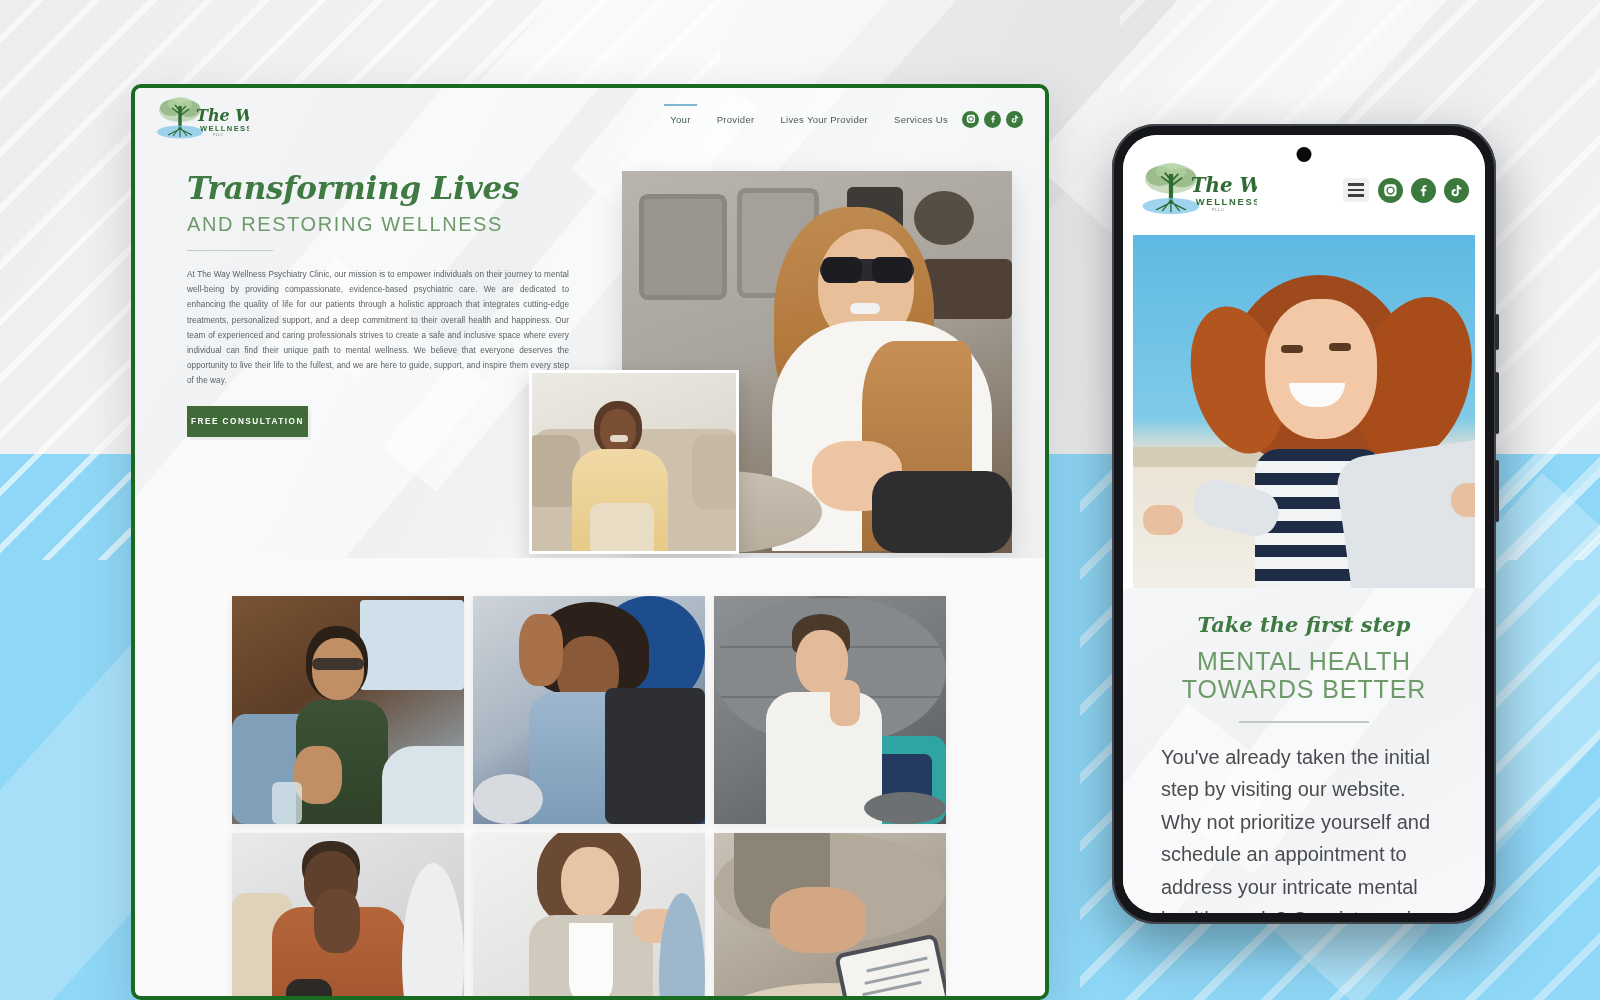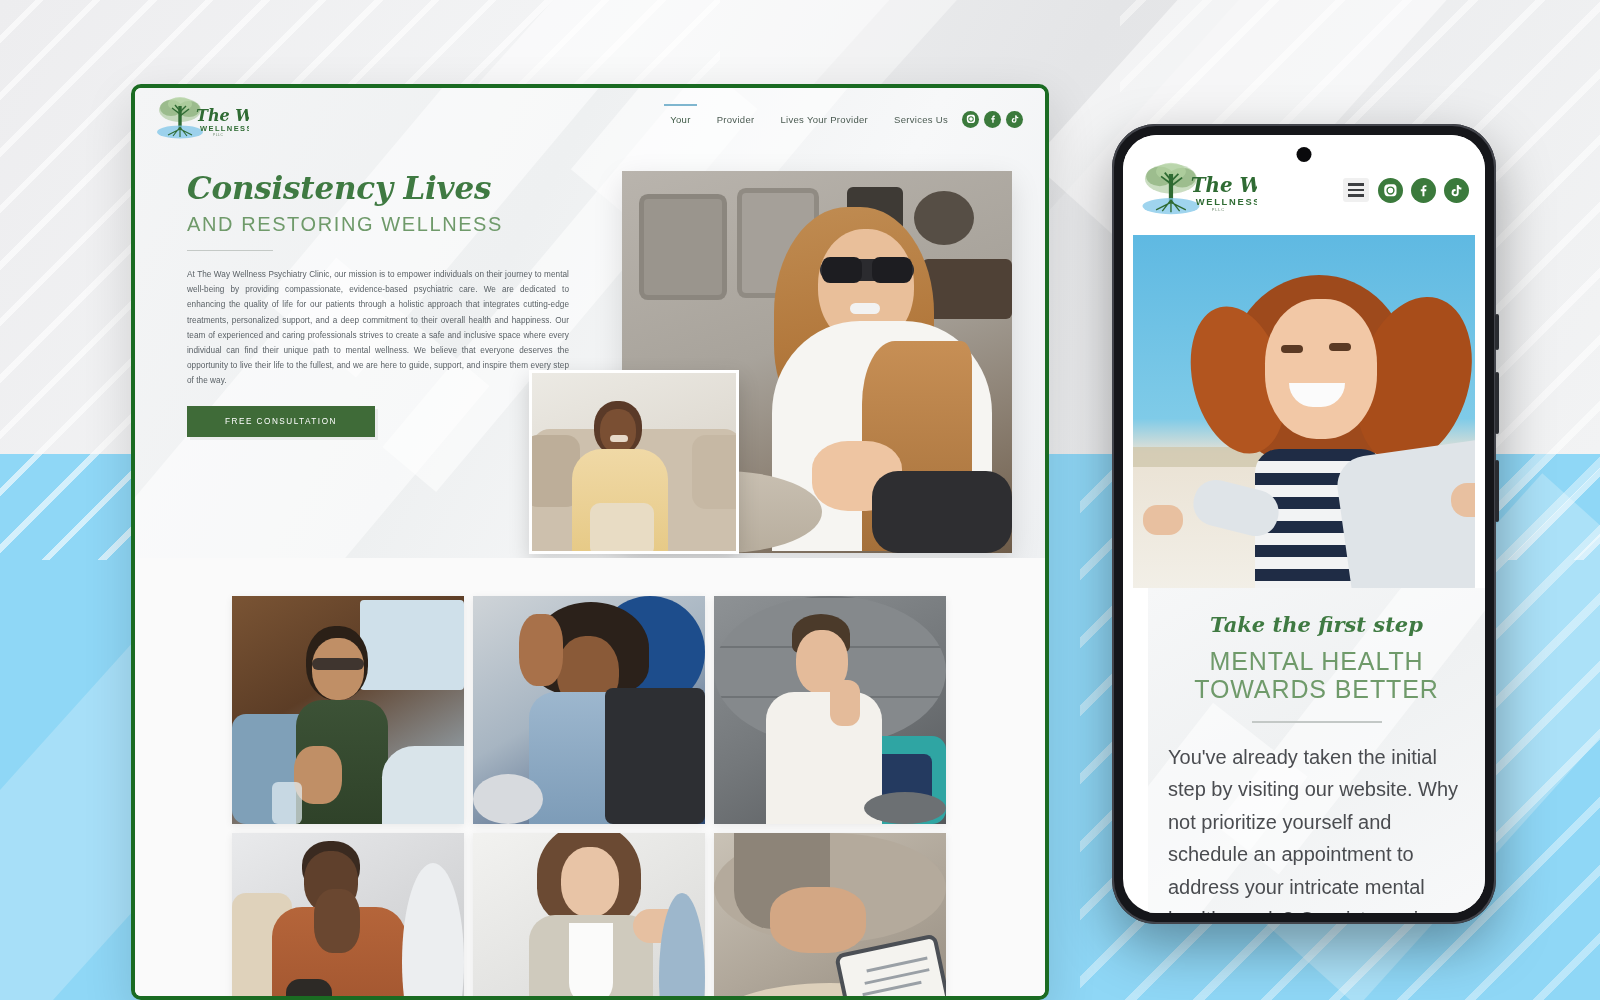--- a/index.html
+++ b/index.html
@@ -103,22 +103,22 @@
     font-size: 20px; color: #6f9a6a; letter-spacing: 1.6px;
     margin-top: 7px; font-weight: 400;
   }
   .h-rule { width: 86px; height:1px; background:#c4c9c6; margin: 14px 0 16px; }
   .h-body {
     font-size: 8.2px; line-height: 1.85; color: #5a6166; text-align: justify;
     letter-spacing: .05px;
   }
   .btn-cta {
     display:inline-block; margin-top: 18px; background:#3f6b38; color:#fff;
-    font-size: 8.2px; font-weight: 400; letter-spacing: 1.5px;
-    padding: 11px 38px; border: none; cursor: pointer;
+    font-size: 8.2px; font-weight: 700; letter-spacing: 1.5px;
+    padding: 11px 4px; border: none; cursor: pointer;
     box-shadow: 3px 3px 0 rgba(0,0,0,.05);
   }
 
   
   .hero-right { position:absolute; left: 487px; top: 83px; }
   .img-main {
     width: 390px; height: 382px; overflow:hidden; position:relative;
     box-shadow: 0 10px 28px rgba(0,0,0,.12);
   }
   .img-sub {
@@ -159,21 +159,21 @@
     width:26px; height:24px; background:#f0f0f0; border-radius:3px;
     display:flex; flex-direction:column; justify-content:center; align-items:center; gap:3px;
   }
   .burger i { display:block; width:16px; height:2.4px; background:#3d3f42; }
   .ph-socials { display:flex; gap:8px; margin-left:9px; }
   .ph-soc { width:25px; height:25px; border-radius:50%; background:#3b7a3c; display:flex; align-items:center; justify-content:center; }
   .ph-soc svg { width:15px; height:15px; fill:#fff; }
   .ph-hero { margin: 6px 10px 0; height: 353px; overflow:hidden; position:relative; }
   .ph-body {
     background: linear-gradient(150deg,#f6f7f8 0%,#eff1f2 45%,#f8f9fa 100%);
-    padding: 24px 20px 10px; height: 334px; position:relative; overflow:hidden;margin-left:25px;
+    padding: 24px 38px 10px; height: 334px; position:relative; overflow:hidden;
   }
   .ph-body .pstripe { position:absolute; background: rgba(255,255,255,.55); }
   .ps1{left:170px;top:-60px;width:80px;height:360px;transform:rotate(38deg);}
   .ps2{left:-40px;top:120px;width:120px;height:300px;transform:rotate(38deg);background:rgba(0,0,0,.015);}
   .ph-script {
     position:relative; z-index:2; text-align:center;
     font-family:"DejaVu Serif", serif; font-style:italic; font-weight:700;
     font-size: 21px; color:#3f7a42;
   }
   .ph-title {
@@ -254,21 +254,21 @@
             <svg viewBox="0 0 24 24">
                 <path d="M16.6 5.82A4.28 4.28 0 0 1 15.54 3h-3.09v12.4a2.59 2.59 0 1 1-2.59-2.59c.27 0 .53.04.77.12v-3.1a5.7 5.7 0 1 0 4.91 5.64V9.01a7.35 7.35 0 0 0 4.3 1.38V7.3a4.29 4.29 0 0 1-3.24-1.48z"></path>
               </svg>
           </span>
         </div>
       </div>
     </div>
 
     <div class="hero-inner">
       <div class="hero-left">
-        <div class="h-script">Consistency Lives</div>
+        <div class="h-script">Transforming Lives</div>
         <div class="h-sub">AND RESTORING WELLNESS</div>
         <div class="h-rule"></div>
         <p class="h-body">At The Way Wellness Psychiatry Clinic, our mission is to empower individuals on their journey to mental well-being by providing compassionate, evidence-based psychiatric care. We are dedicated to enhancing the quality of life for our patients through a holistic approach that integrates cutting-edge treatments, personalized support, and a deep commitment to their overall health and happiness. Our team of experienced and caring professionals strives to create a safe and inclusive space where every individual can find their unique path to mental wellness. We believe that everyone deserves the opportunity to live their life to the fullest, and we are here to guide, support, and inspire them every step of the way.</p>
         <button class="btn-cta">FREE CONSULTATION</button>
       </div>
     </div>
 
     <div class="hero-right">
       <div class="img-main">
         <div class="ph-photo" style="background:linear-gradient(160deg,#b9b4ad 0%,#a8a39b 45%,#6e5c49 100%);">

